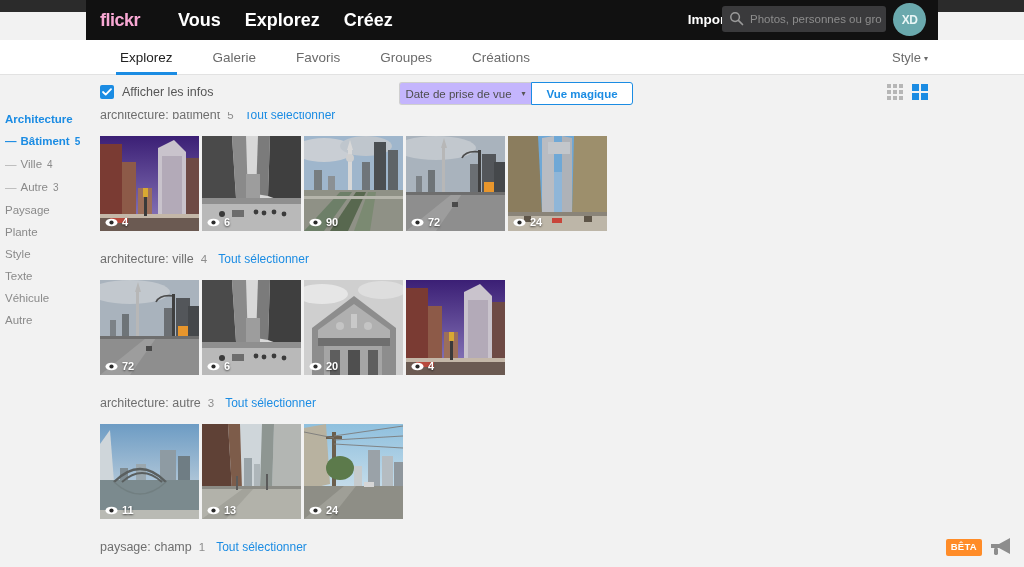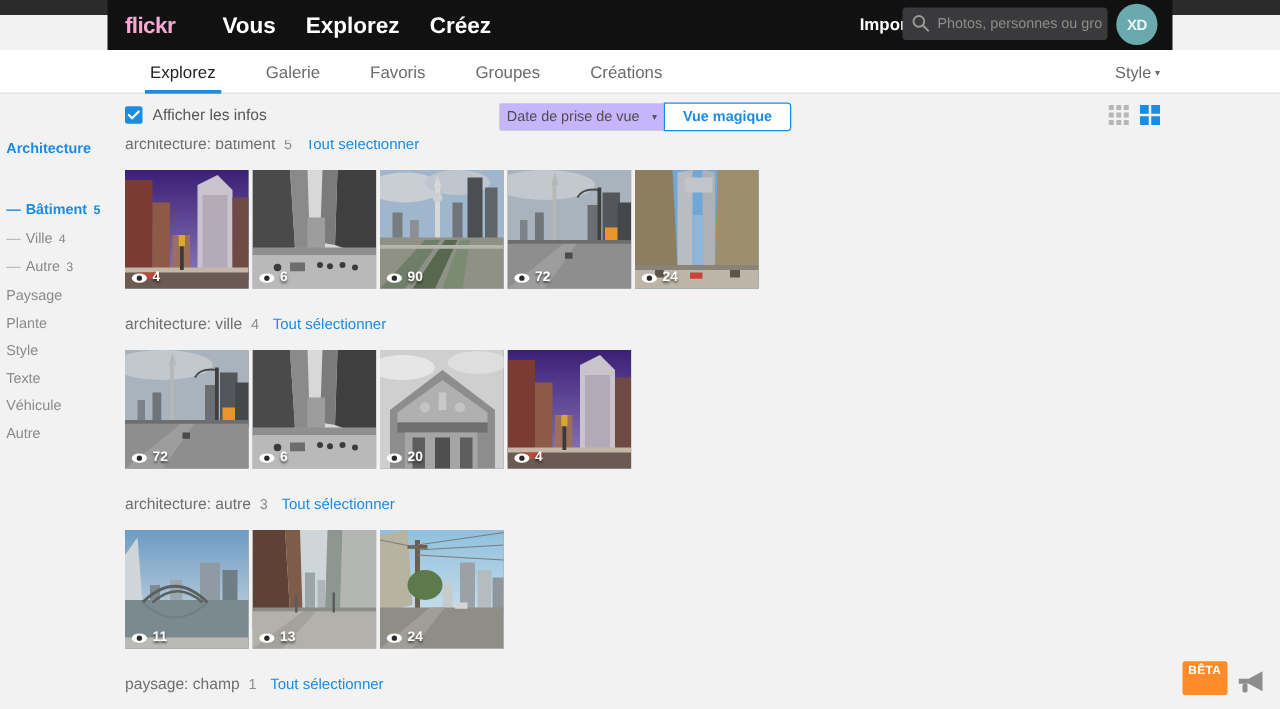--- a/index.html
+++ b/index.html
@@ -125,21 +125,21 @@
 
   
   .sidebar { position: absolute; left: 0; top: 108px; width: 96px; }
   .side-item {
     font-size: 11.5px; color: #8a8a8a; line-height: 22px;
     padding-left: 5px; cursor: pointer; white-space: nowrap;
   }
   .side-item.group-head { color: #1b8ce3; font-weight: bold; }
   .side-item.child { padding-left: 5px; }
   .side-item.child .dash { color: #b0b0b0; margin-right: 4px; }
-  .side-item.child.selected { color: #1b8ce3; font-weight: bold; margin-top: 27px; }
+  .side-item.child.selected { color: #1b8ce3; font-weight: bold; }
   .side-item.child.selected .dash { color: #1b8ce3; }
   .side-item .count { font-size: 10px; margin-left: 5px; color: inherit; }
 
   
   .content { position: absolute; left: 100px; top: 108px; width: 830px; }
   .section { margin-bottom: 0; }
   .section-head { display: flex; align-items: baseline; gap: 7px; height: 24px; }
   .section-title { font-size: 12.5px; color: #6f6f6f; }
   .section-count { font-size: 11.5px; color: #8d8d8d; }
   .select-all { font-size: 12px; color: #1b8ce3; cursor: pointer; margin-left: 4px; }
@@ -154,21 +154,21 @@
     color: #ffffff; font-size: 11px; font-weight: bold;
     text-shadow: 0 1px 2px rgba(0,0,0,.6); z-index: 4;
   }
   .eye { width: 13px; height: 9px; display: block; }
   .row-gap { height: 21px; }
 
   
   .beta-badge {
     position: absolute; right: 42px; bottom: 11px;
     background: #ff8c28; color: #ffffff; font-size: 9.5px; font-weight: bold;
-    padding: 2px 5px 14px 5px; border-radius: 2px; letter-spacing: .3px; cursor: pointer;
+    padding: 2px 5px 4px 5px; border-radius: 2px; letter-spacing: .3px; cursor: pointer;
   }
   .feedback-icon { position: absolute; right: 10px; bottom: 6px; cursor: pointer; }
 
   
   .ph { position: absolute; inset: 0; overflow: hidden; }
 </style>
 </head>
 <body>
 
 <div id="app">

